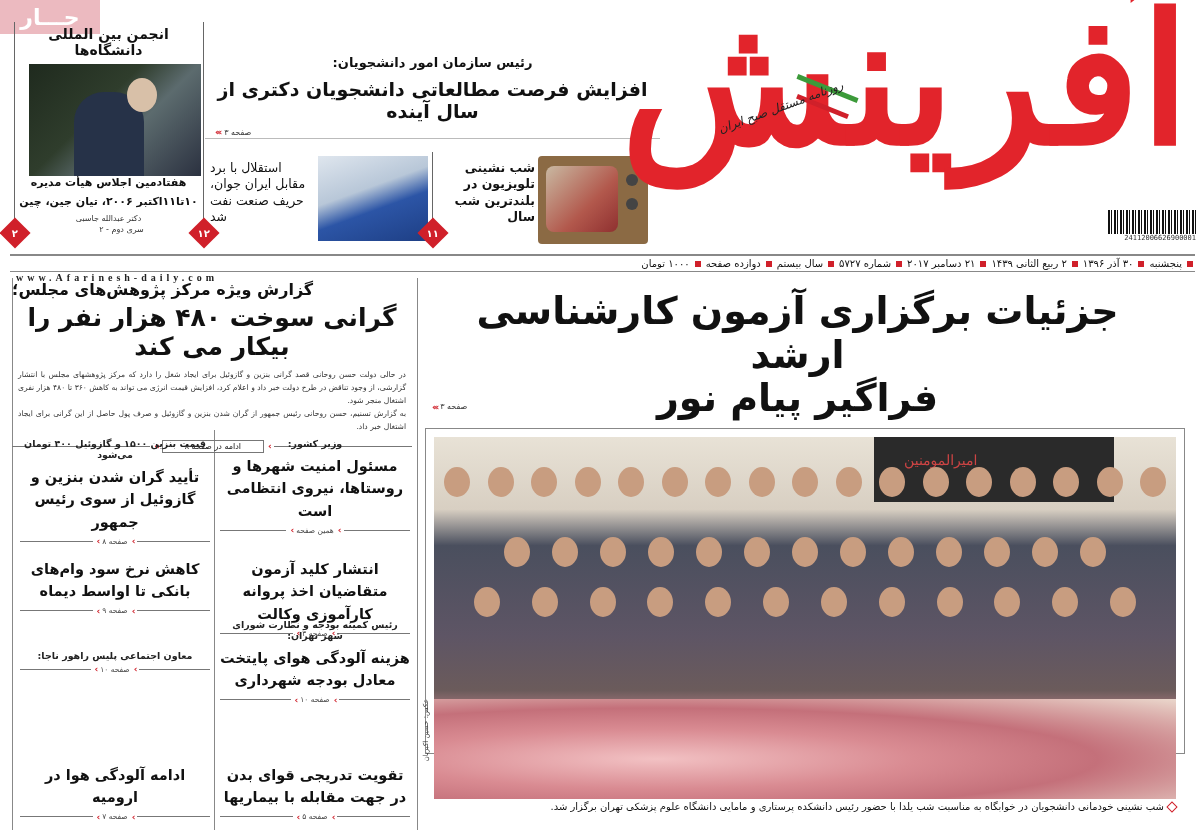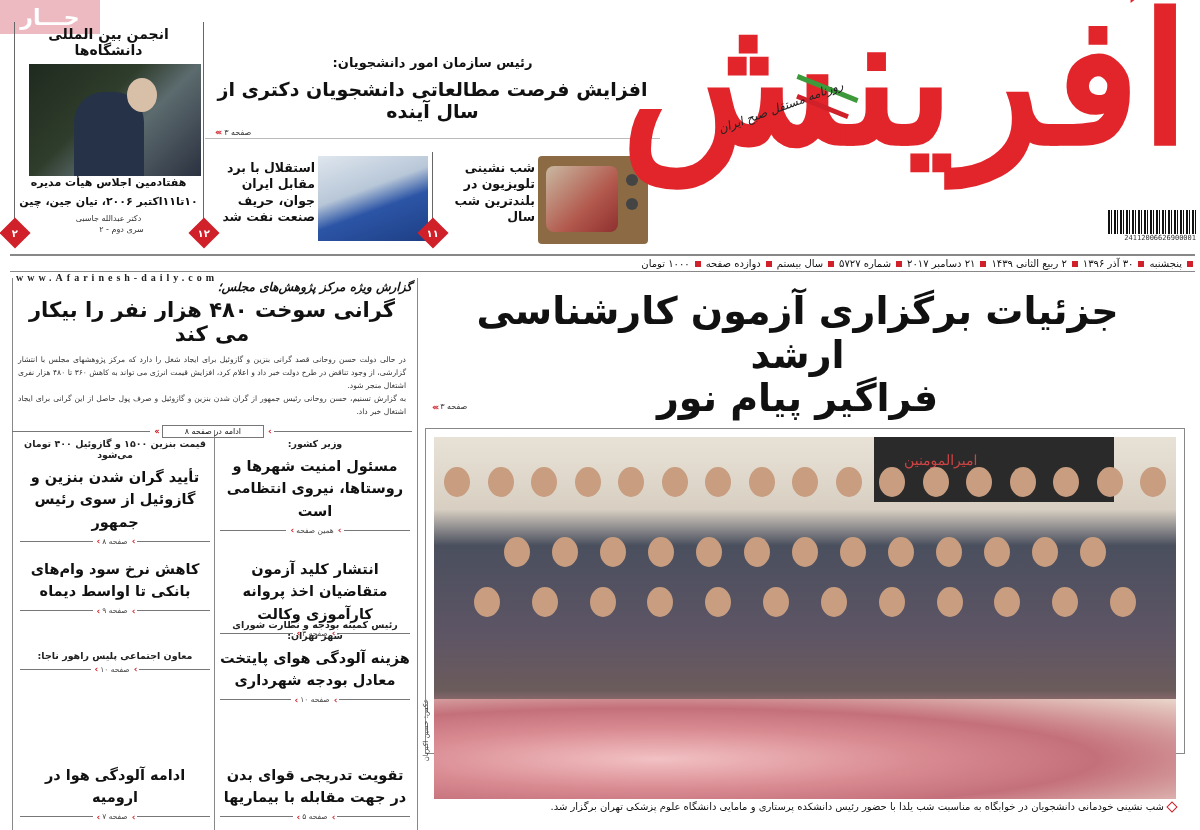--- a/index.html
+++ b/index.html
@@ -30,21 +30,21 @@
   .top-story { left: 205px; top: 55px; width: 455px; }
   .top-story .kicker { font-size: 13px; font-weight: bold; text-align: center; }
   .top-story .headline { font-size: 19px; font-weight: bold; text-align: center; margin-top: 8px; }
   .top-story .pageref { font-size: 8px; margin-top: 5px; margin-left: 10px; color: #333; display: flex; gap: 4px; align-items: center; }
   .chev { color: #d0202a; font-weight: bold; font-size: 9px; letter-spacing: -2px; }
   .hr-top { left: 205px; top: 138px; width: 455px; height: 1px; background: #bbb; }
 
   
   .teaser-sport { left: 210px; top: 152px; width: 215px; height: 90px; }
   .teaser-sport .img { position: absolute; left: 108px; top: 4px; width: 110px; height: 85px; background: linear-gradient(160deg,#dfe6ee 0%,#b8c7d8 40%,#2c55a6 60%,#1e3f85 100%); }
-  .teaser-sport .txt { position: absolute; left: 0; top: 8px; width: 105px; font-size: 12.5px; font-weight: bold; line-height: 1.3; text-align: right; }
+  .teaser-sport .txt { position: absolute; left: 0; top: 8px; width: 105px; font-size: 12.5px; font-weight: normal; line-height: 1.3; text-align: left; }
   .teaser-tv { left: 440px; top: 152px; width: 220px; height: 90px; }
   .teaser-tv .img { position: absolute; left: 98px; top: 4px; width: 110px; height: 88px; background: #8b6a44; border-radius: 4px; }
   .teaser-tv .img .screen { position: absolute; left: 8px; top: 10px; width: 72px; height: 66px; background: linear-gradient(135deg,#c9b9a2,#b2584c 60%,#8f3030); border-radius: 8px; }
   .teaser-tv .img .knob { position: absolute; left: 88px; width: 12px; height: 12px; border-radius: 50%; background: #444; }
   .teaser-tv .txt { position: absolute; left: 0; top: 8px; width: 95px; font-size: 12.5px; font-weight: bold; line-height: 1.3; text-align: right; }
 
   
   .masthead { left: 710px; top: 0; width: 490px; height: 240px; }
   .logo-text { position: absolute; right: 10px; top: -10px; font-family: "DejaVu Serif", serif; font-size: 180px; font-weight: bold; color: #e2242b; line-height: 1; direction: rtl; letter-spacing: -6px; }
   .flag { position: absolute; left: 55px; top: 70px; width: 100px; height: 40px; }
@@ -73,22 +73,22 @@
   .main-photo .banner-text { position: absolute; left: 470px; top: 15px; color: #c44; font-size: 14px; font-family: "DejaVu Serif", serif; }
   .row { position: absolute; left: 10px; width: 722px; display: flex; justify-content: space-between; }
   .head-dot { width: 26px; height: 30px; border-radius: 50%; background: #c89d80; }
   .carpet { position: absolute; left: 0; bottom: 0; width: 100%; height: 100px; background: radial-gradient(ellipse at 30% 60%, #f2c1c3 0%, #d98b92 35%, #c4707a 60%, #ead7cc 100%); }
   .credit { position: absolute; left: -4px; top: 270px; font-size: 7px; color: #333; transform: rotate(-90deg); transform-origin: left top; white-space: nowrap; }
   .caption { position: absolute; left: 8px; top: 372px; width: 742px; font-size: 10px; direction: rtl; display: flex; align-items: center; gap: 4px; }
   .diamond { display: inline-block; width: 8px; height: 8px; border: 1.5px solid #d0202a; transform: rotate(45deg); }
 
   
   .feature { left: 12px; top: 280px; width: 400px; }
-  .feature .kicker { font-size: 12px; font-weight: bold; text-align: right; direction: rtl; font-style: italic; }
-  .feature .headline { font-size: 21px; font-weight: bold; text-align: center; direction: rtl; margin-top: 4px; }
+  .feature .kicker { font-size: 16px; font-weight: bold; text-align: left; direction: rtl; }
+  .feature .headline { font-size: 25px; font-weight: bold; text-align: center; direction: rtl; margin-top: 4px; }
   .feature .body { font-size: 7.6px; line-height: 1.7; text-align: justify; direction: rtl; margin-top: 8px; color: #333; padding: 0 6px; }
   .feature .cont { display: flex; align-items: center; margin-top: 6px; gap: 4px; }
   .feature .cont .ln { flex: 1; height: 1px; background: #777; }
   .feature .cont .box { border: 1px solid #777; font-size: 8px; padding: 1px 22px; direction: rtl; }
 
   .col-frame { left: 12px; top: 278px; width: 406px; height: 552px; border-left: 1px solid #888; border-right: 1px solid #888; }
   .col-div { left: 214px; top: 430px; width: 1px; height: 400px; background: #888; }
 
   .brief { position: absolute; width: 190px; text-align: center; direction: rtl; }
   .brief .kicker { font-size: 9.5px; font-weight: bold; color: #222; }

